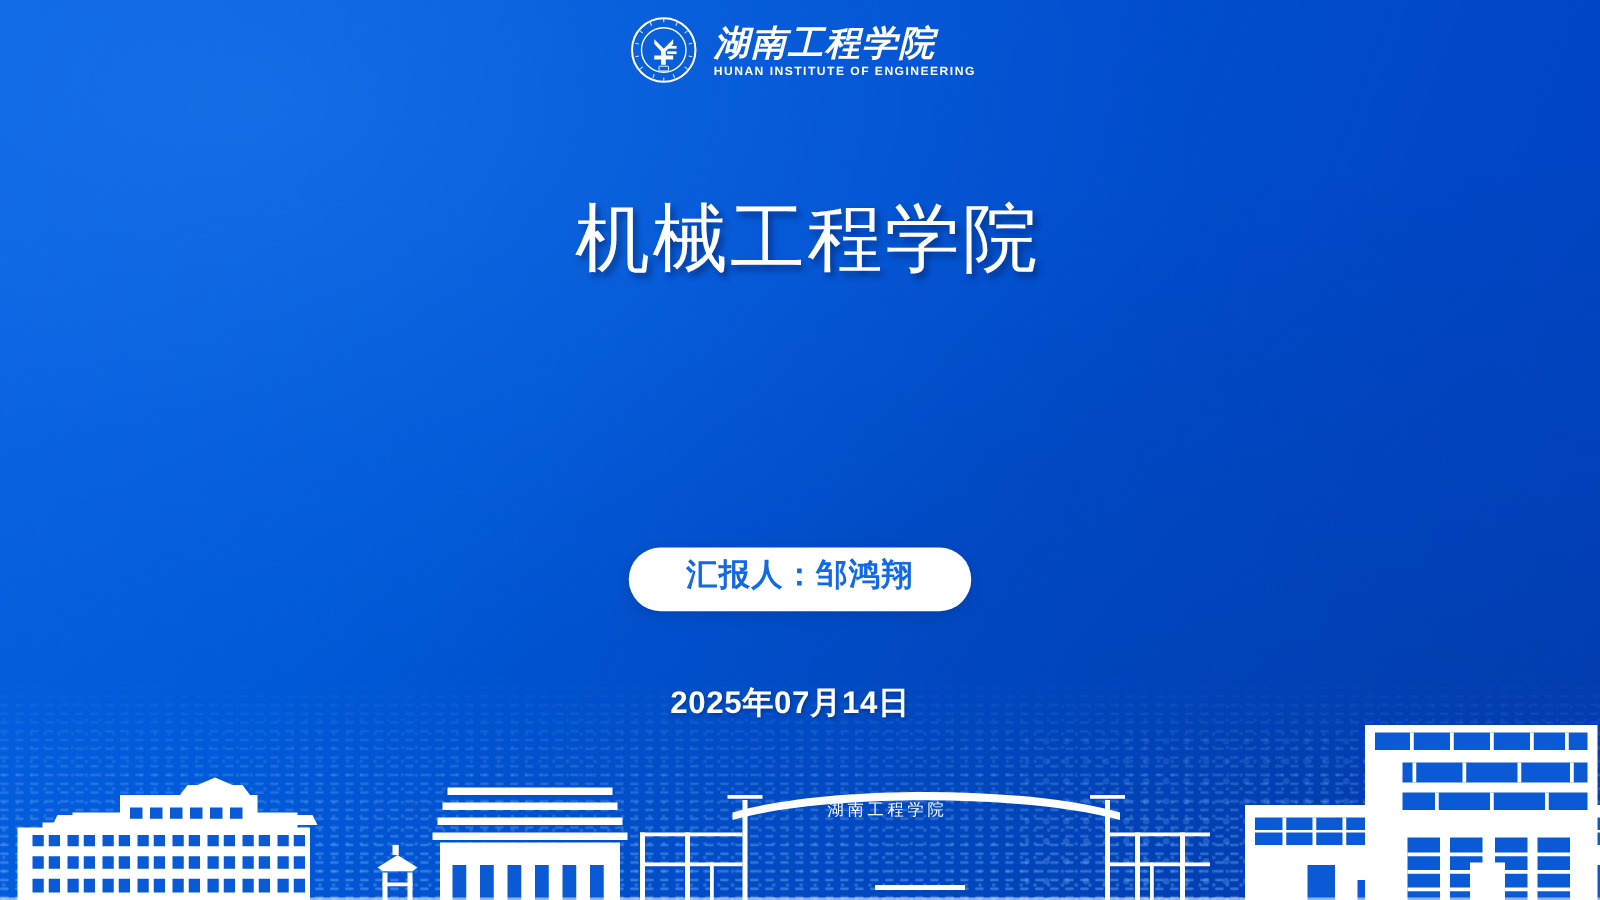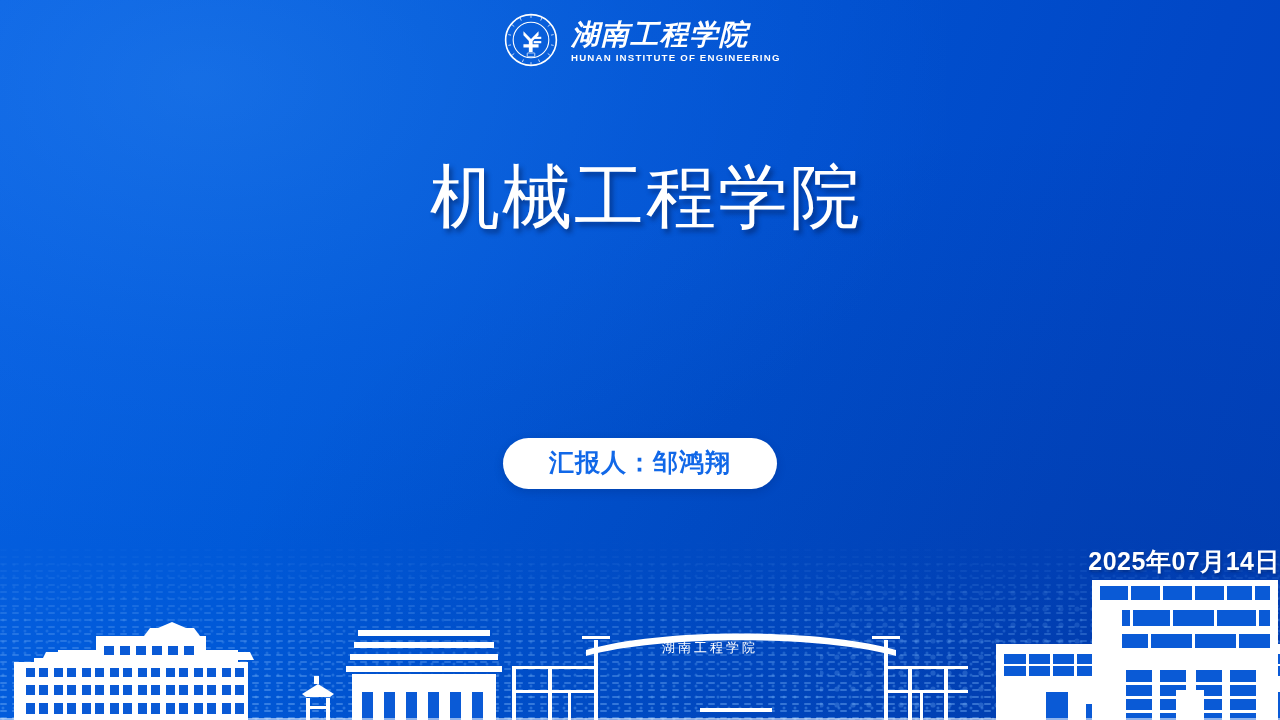--- a/index.html
+++ b/index.html
@@ -88,53 +88,54 @@
   }
   .title-line {
     font-family: "Liberation Serif", "DejaVu Serif", serif;
     font-weight: 400;
     color: #ffffff;
     letter-spacing: 2px;
     line-height: 1.13;
     text-shadow: 3px 4px 5px rgba(0, 20, 70, 0.48);
     white-space: nowrap;
   }
-  .title-line.l1 { font-size: 70px; padding-left: 12px; }
+  .title-line.l1 { font-size: 60px; padding-left: 12px; }
   .title-line.l2 { font-size: 80px; }
 
   
   .presenter-wrap {
     position: absolute;
     left: 0;
     right: 0;
     top: 438px;
     display: flex;
     justify-content: center;
     z-index: 6;
+    font-family: Liberation Mono, monospace;
   }
   .presenter-pill {
     background: #ffffff;
     color: #1168e8;
     font-size: 25px;
     font-weight: 700;
     letter-spacing: 1px;
     padding: 10px 46px 12px;
     border-radius: 30px;
     line-height: 1.15;
     white-space: nowrap;
     box-shadow: 0 3px 10px rgba(0,24,80,0.20);
   }
 
   
   .date-wrap {
     position: absolute;
     left: 0;
-    right: 0;
+    right: 16px;
     top: 545px;
-    text-align: right;
+    text-align: center;
     z-index: 6;
   }
   .date-text {
     font-size: 25px;
     font-weight: 700;
     color: #ffffff;
     letter-spacing: 0.5px;
     text-shadow: 1px 2px 3px rgba(0,20,70,0.35);
     white-space: nowrap;
   }

